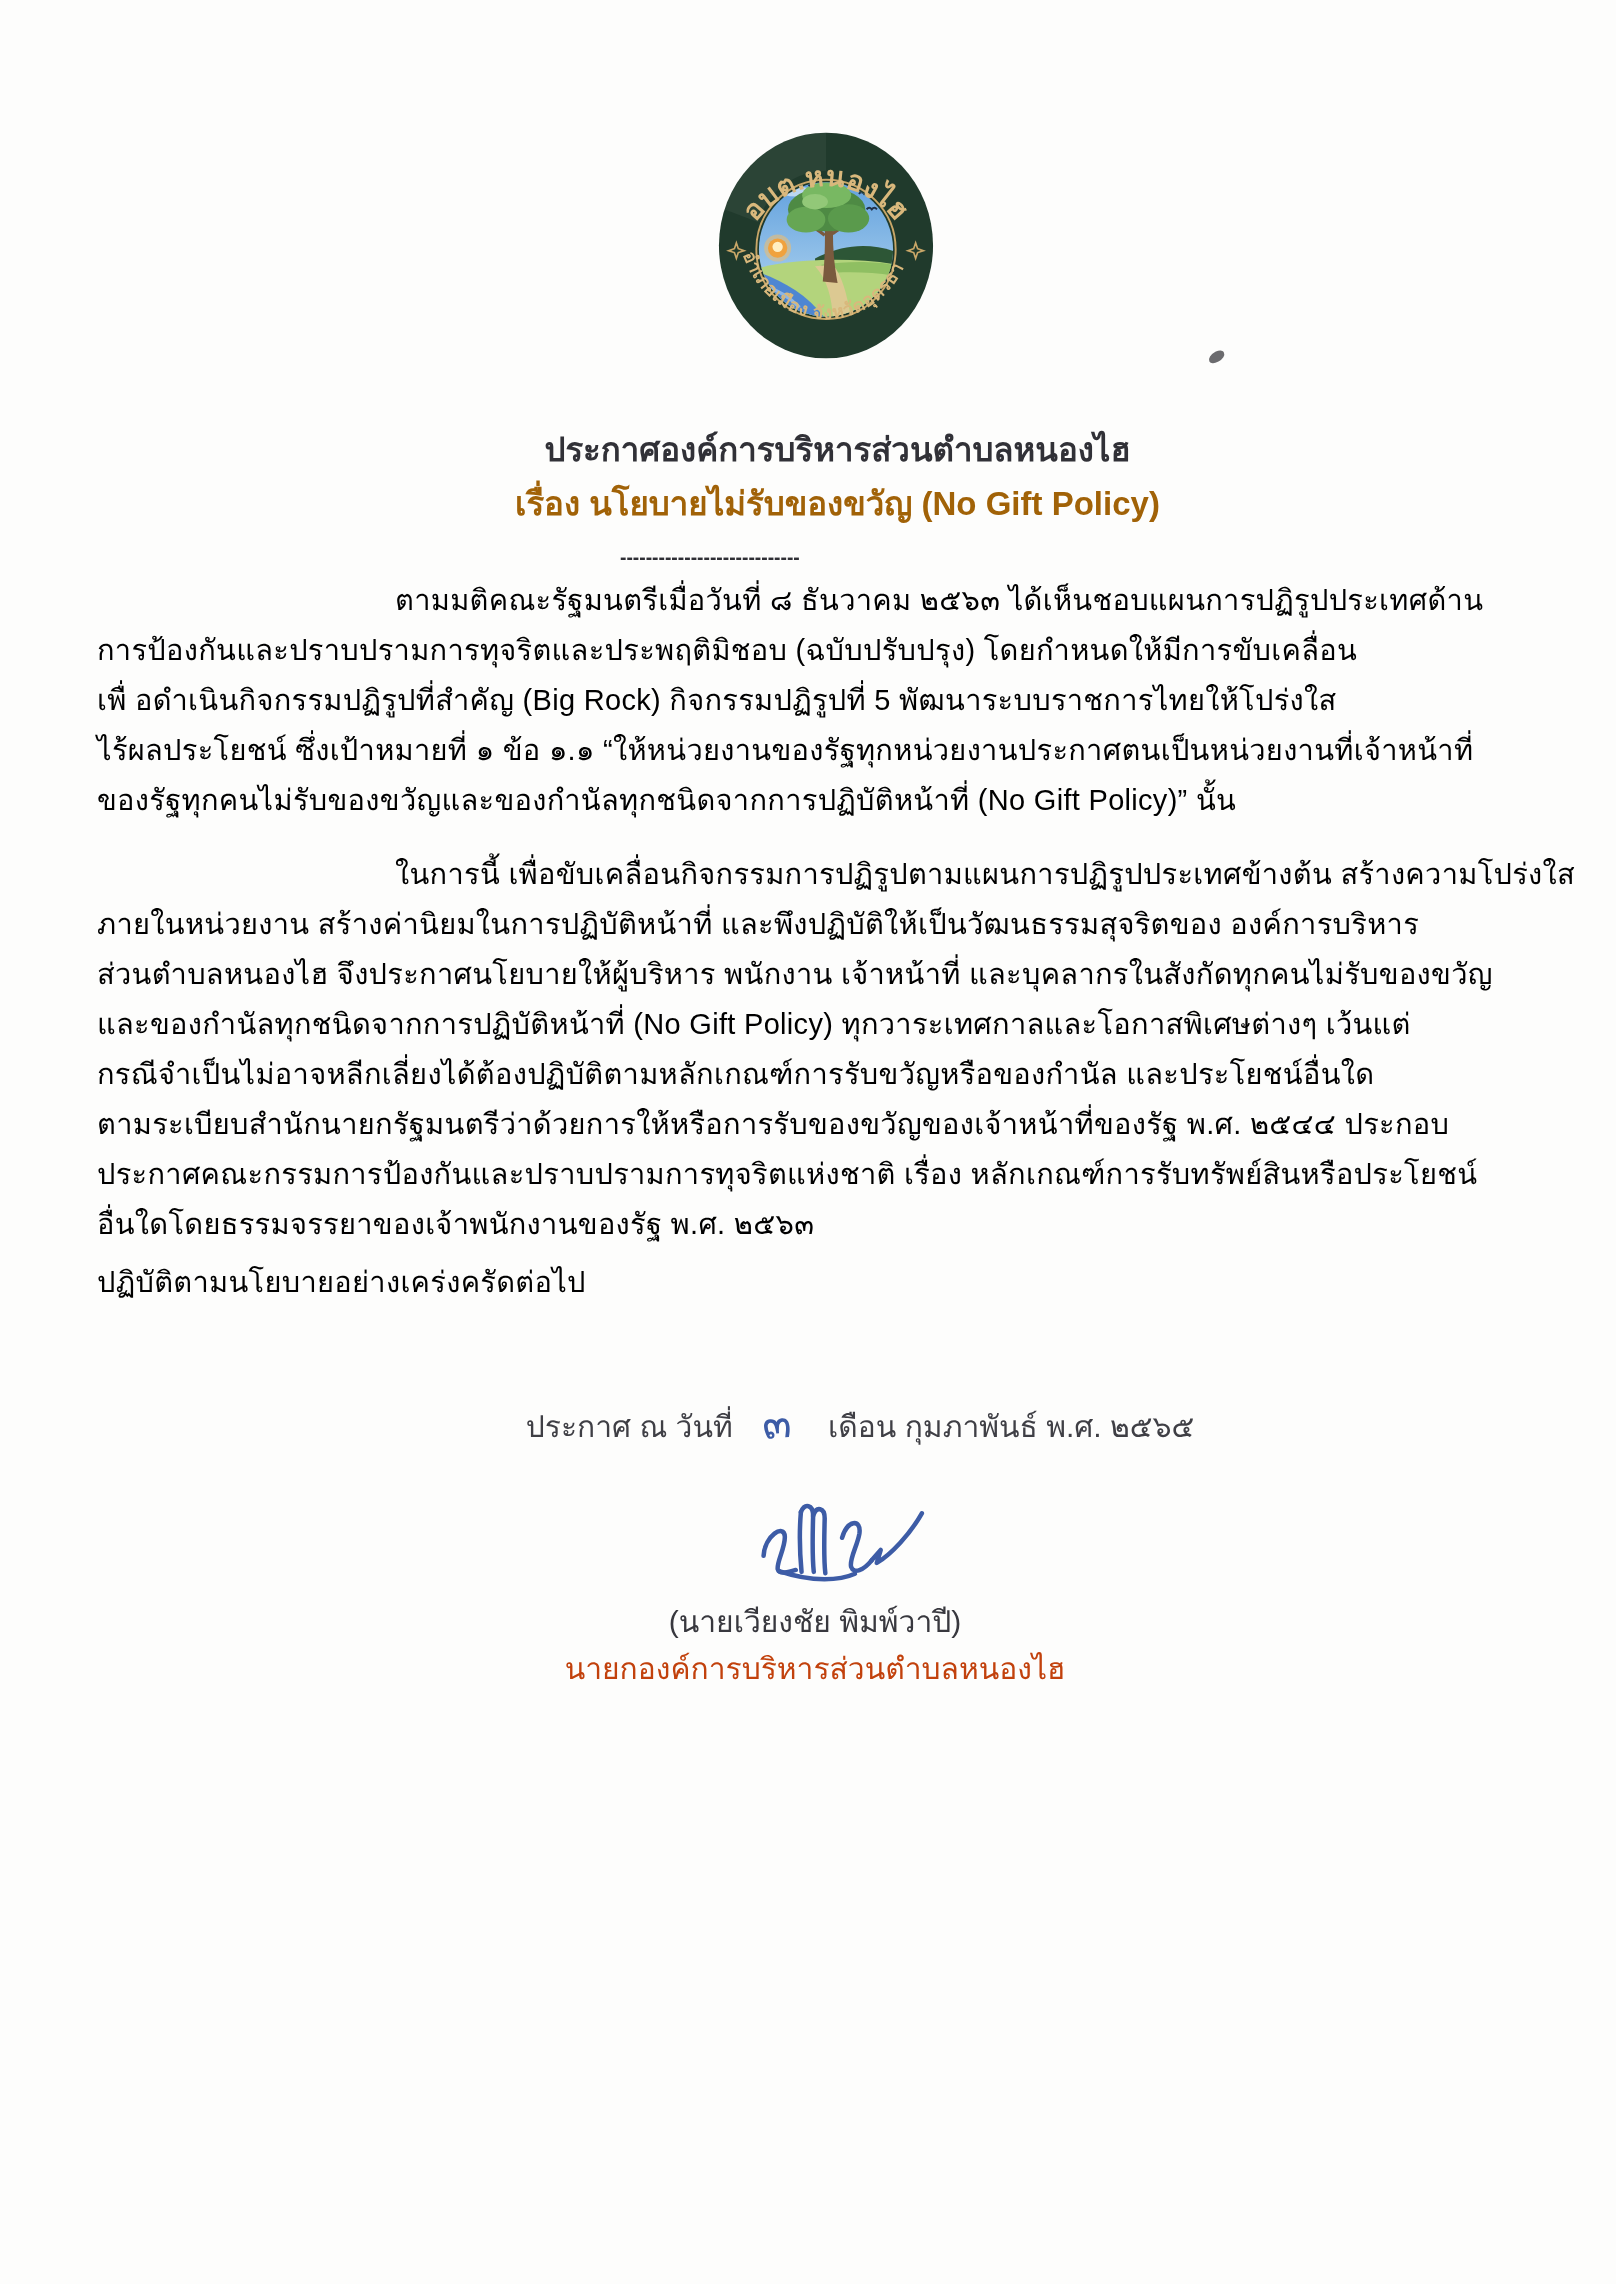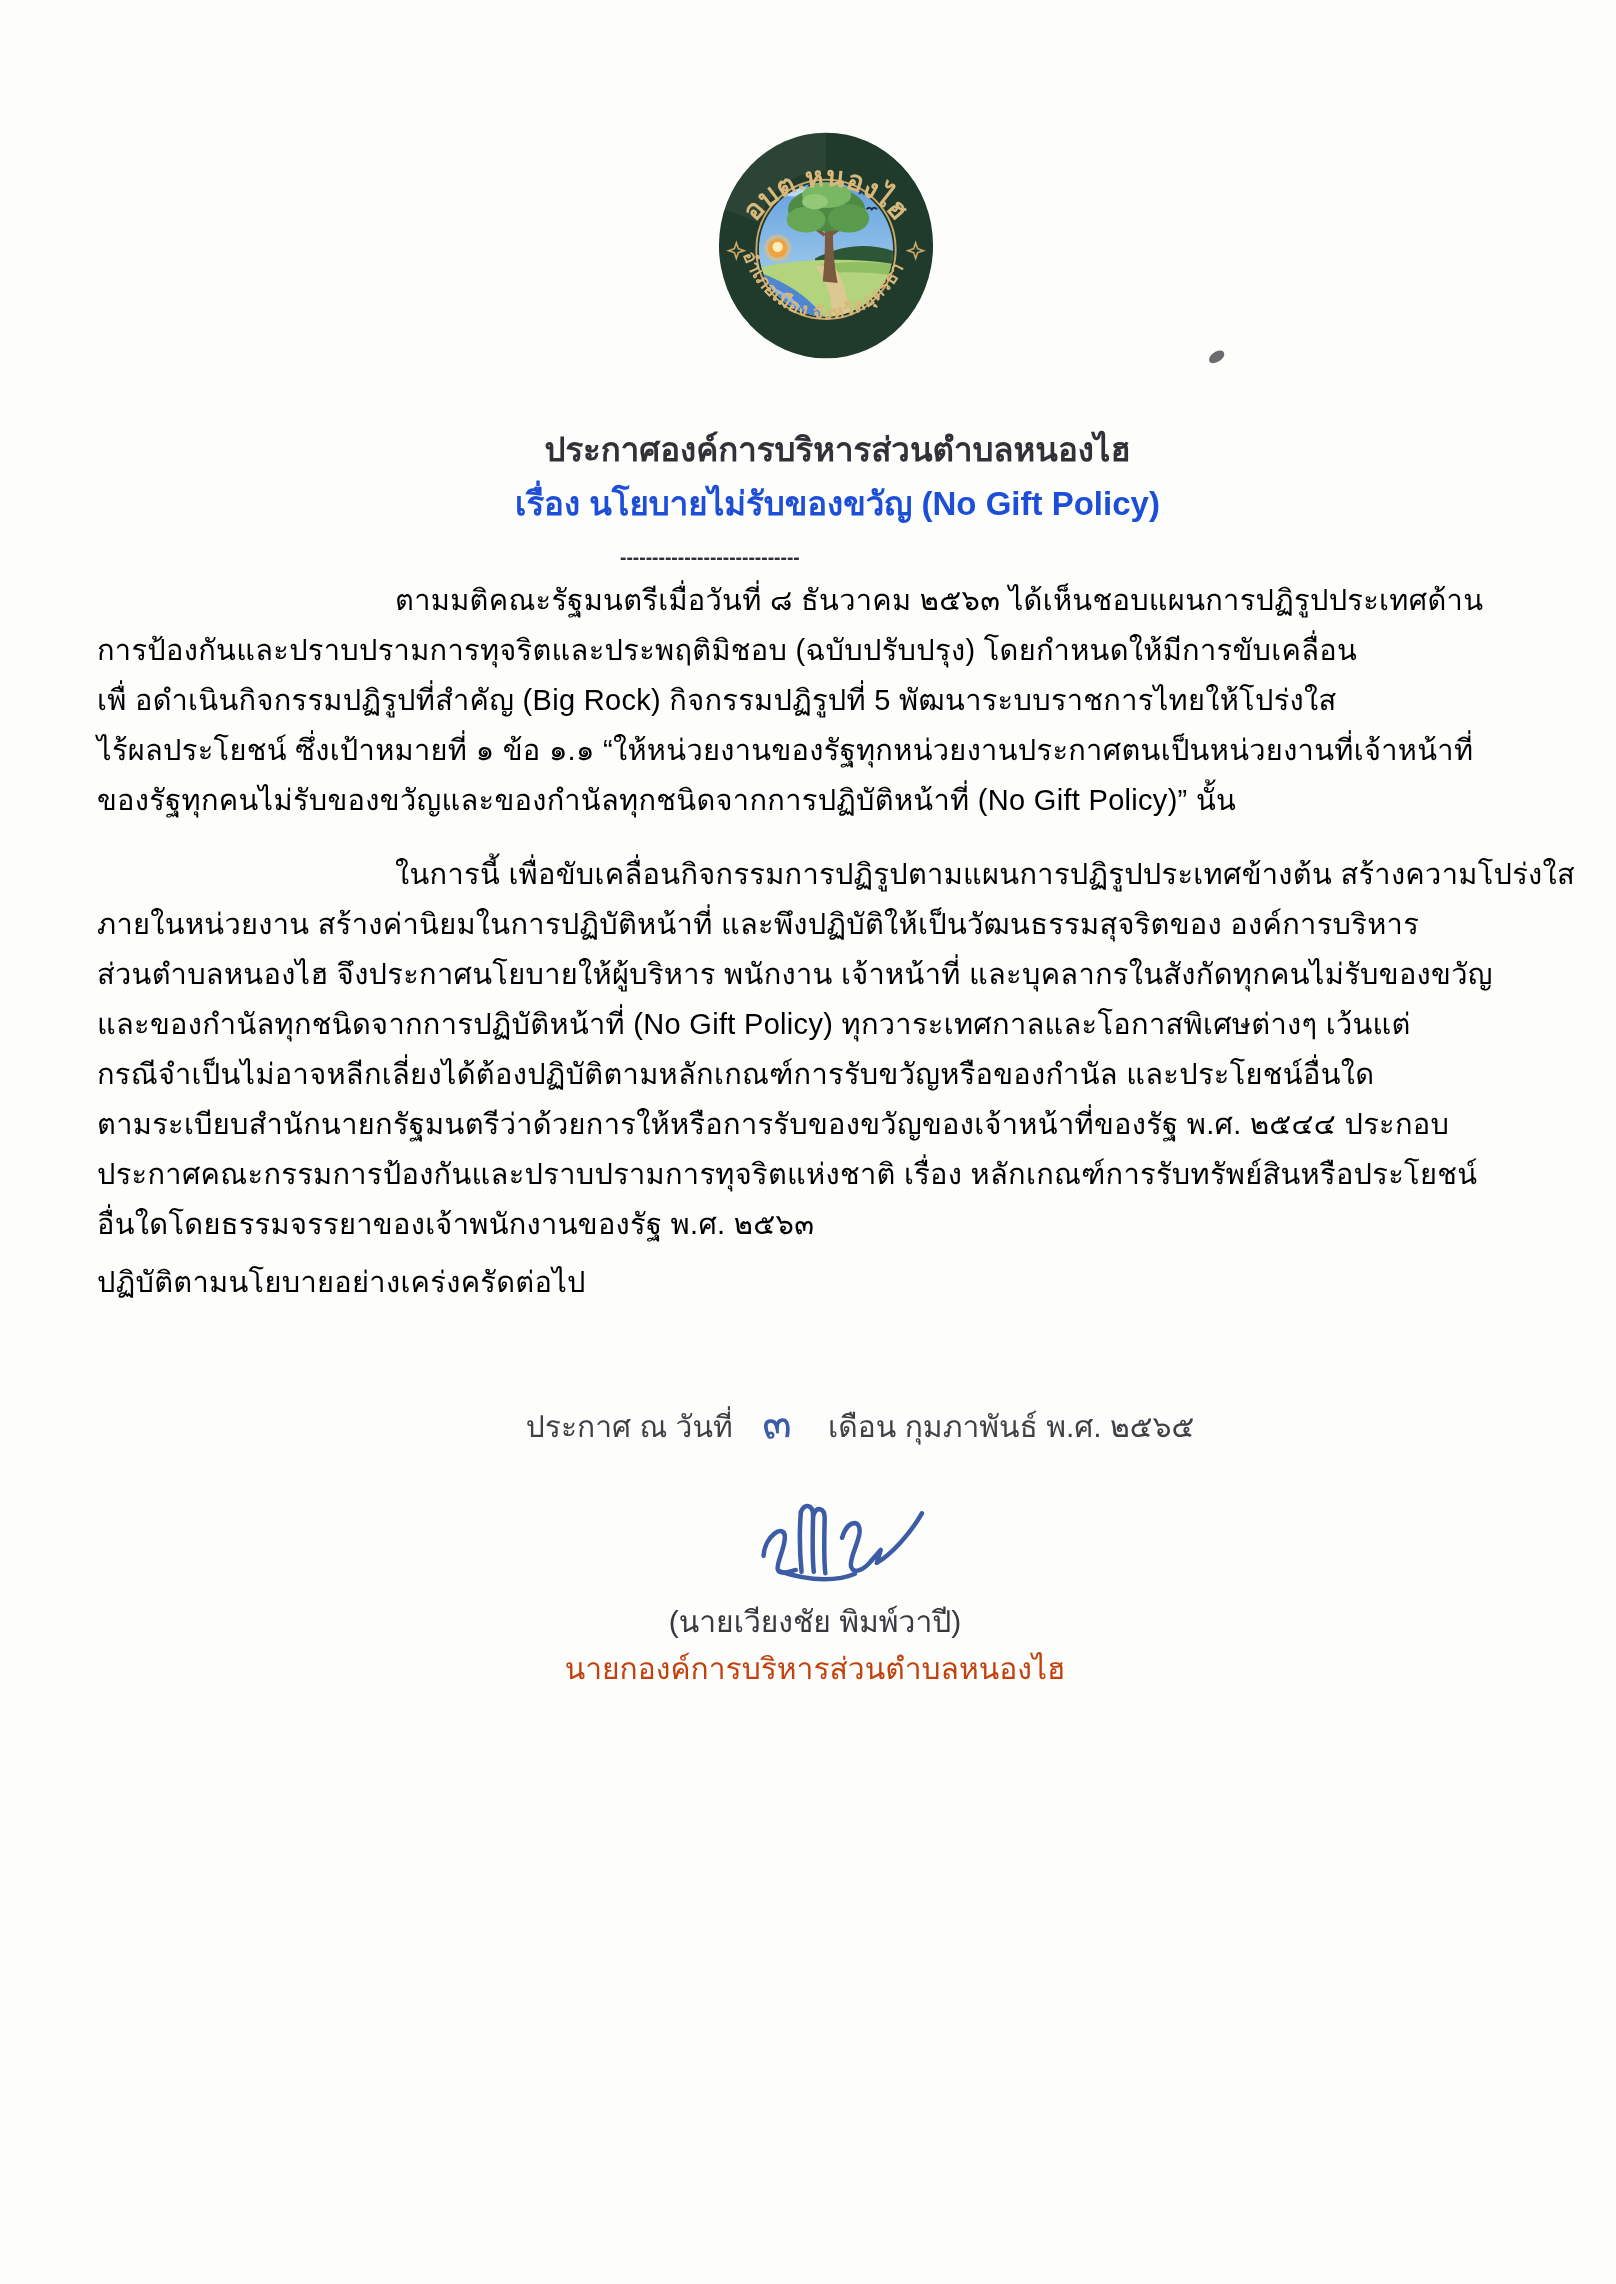--- a/index.html
+++ b/index.html
@@ -2,21 +2,21 @@
 <html style="font-size:10.3px"><head>
 <meta charset="utf-8">
 <style>
   html,body{margin:0;padding:0;background:#e8e8e8;}
   .page{
     position:relative;width:1617px;height:2284px;background:#fdfdfc;
     font-family:"Liberation Sans",sans-serif;color:#3c3c42;overflow:hidden;margin:0 auto;
   }
   .centered{position:absolute;left:0;width:100%;text-align:center;box-sizing:border-box;}
   .doc-title{top:424px;font-size:33px;font-weight:700;color:#313137;padding-left:58px;line-height:52px;}
-  .doc-subtitle{top:478px;font-size:33px;font-weight:700;color:#1d4ed8;padding-left:58px;line-height:52px;}
+  .doc-subtitle{top:478px;font-size:33px;font-weight:700;color:#a16207;padding-left:58px;line-height:52px;}
   .divider{
     position:absolute;top:552px;left:620px;width:201px;height:15.5px;overflow:hidden;
     font-size:19.3px;font-weight:800;letter-spacing:0px;line-height:11.6px;color:#2f2f35;white-space:nowrap;
   }
   .para{position:absolute;left:97px;width:1427px;font-size:29px;letter-spacing:0.3px;color:#000000;}
   .para .line{height:50px;line-height:50px;white-space:nowrap;}
   .para .line.indent{padding-left:298px;}
   .p1{top:575px;}
   .p2{top:849px;}
   .p3{top:1257px;}

